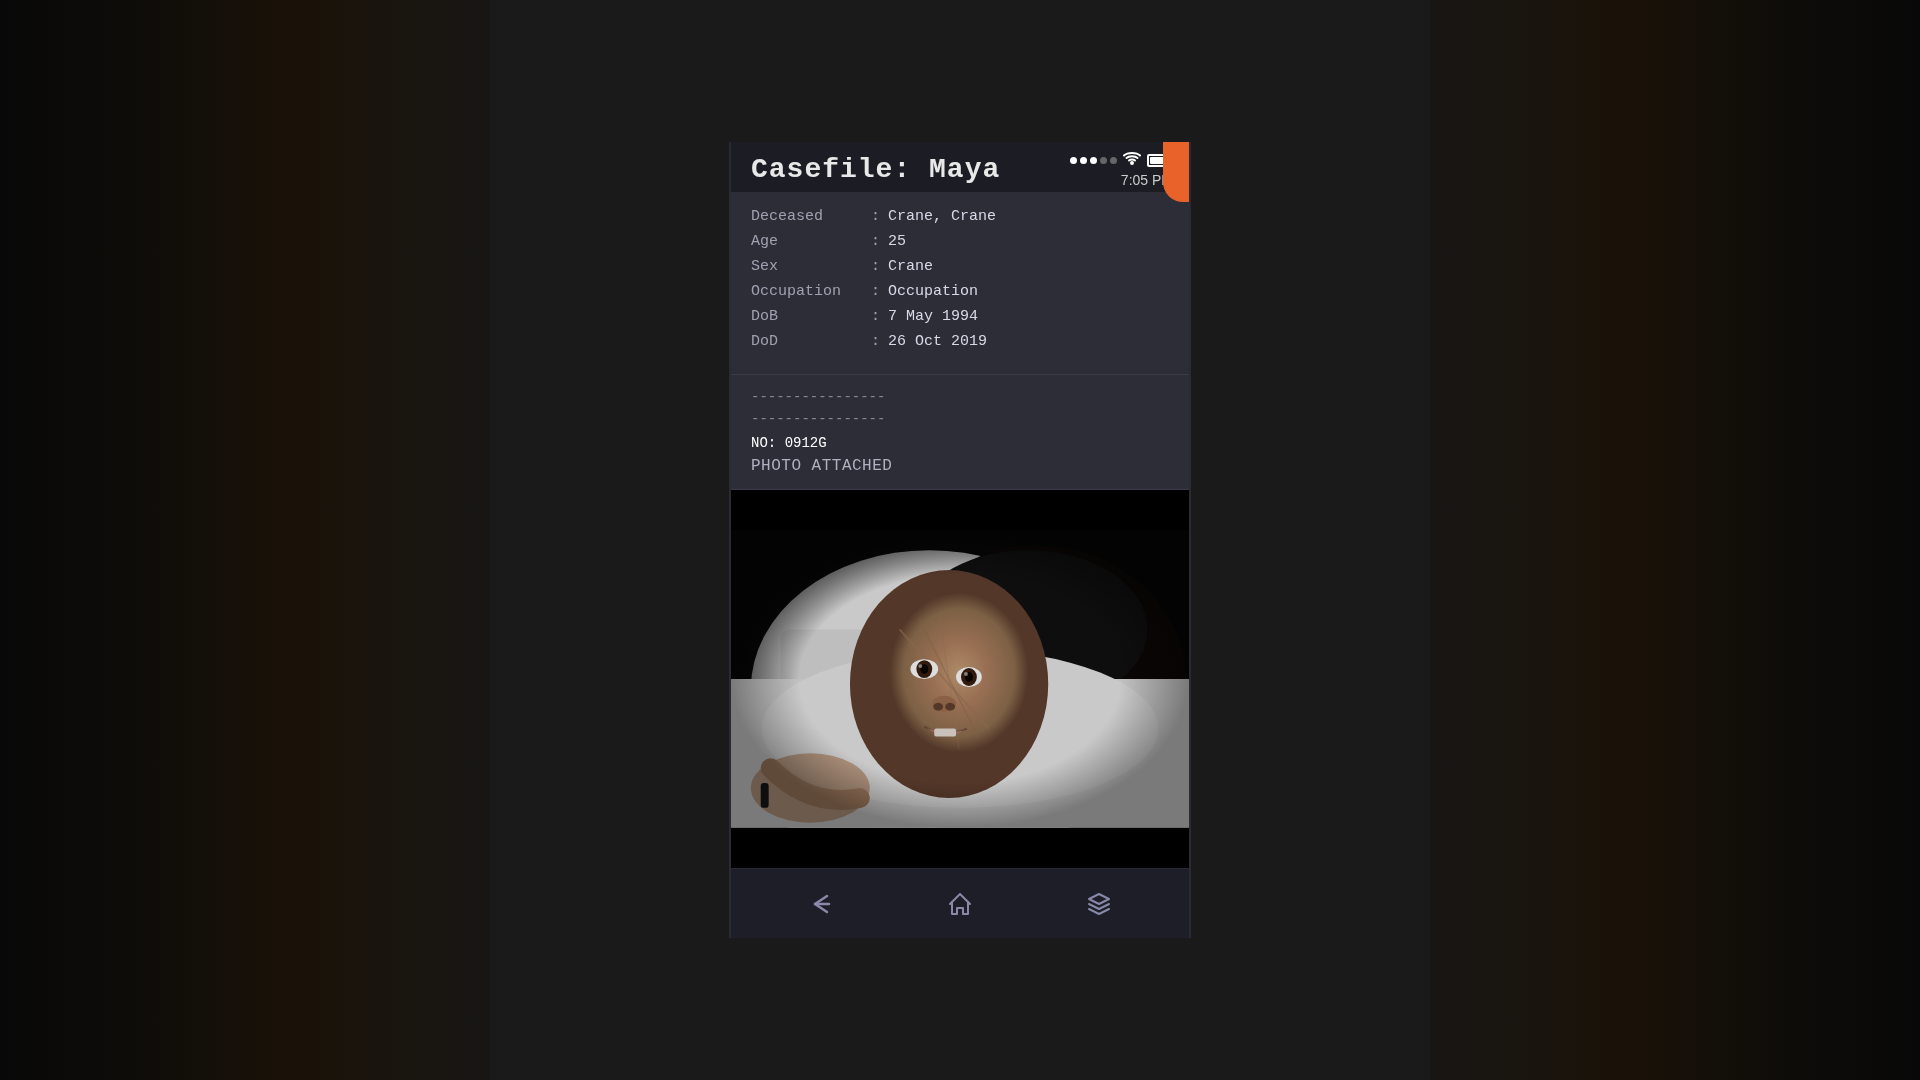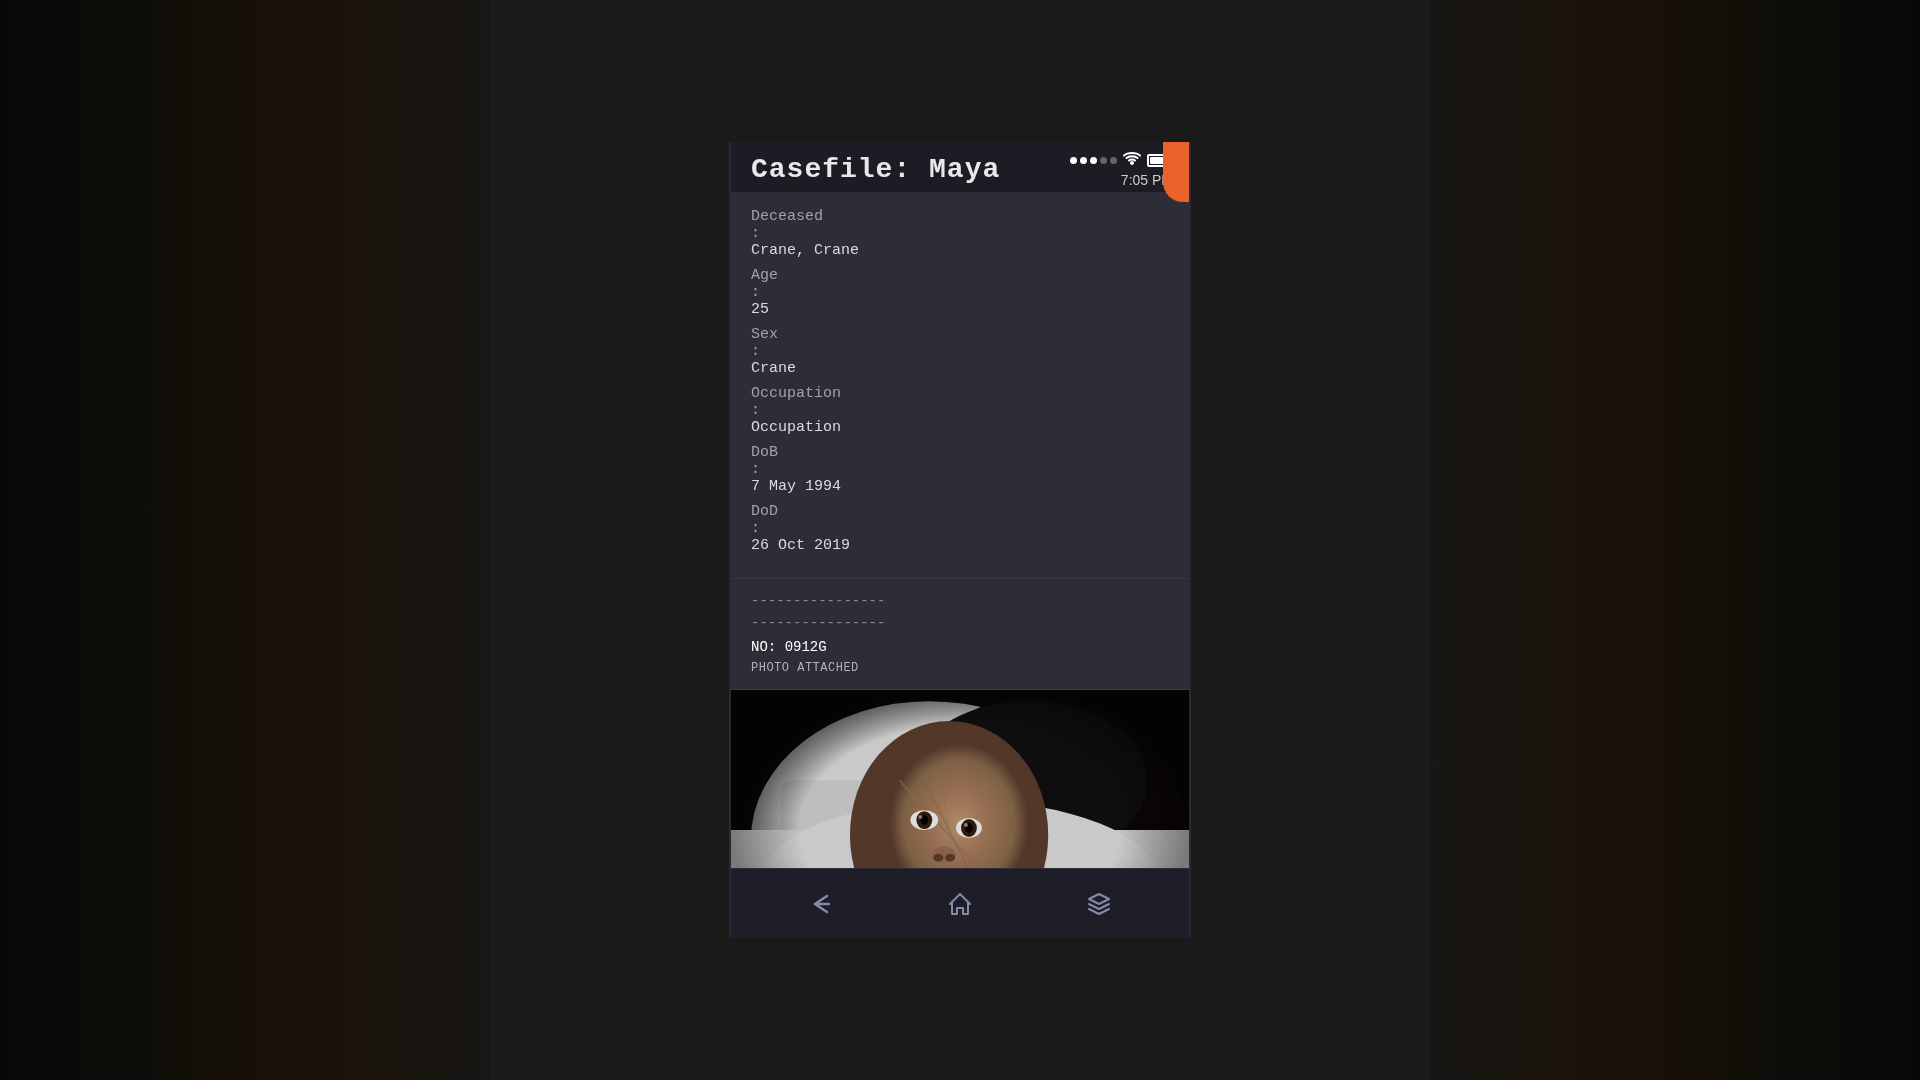--- a/index.html
+++ b/index.html
@@ -148,21 +148,20 @@
     .info-section {
       padding: 16px 20px;
       border-bottom: 1px solid #3a3a48;
     }
 
     .info-row {
       display: flex;
       margin-bottom: 8px;
       font-family: 'Courier New', Courier, monospace;
       font-size: 15px;
-      flex-direction: column;
     }
 
     .info-label {
       color: #a0a0b0;
       min-width: 120px;
     }
 
     .info-separator {
       color: #a0a0b0;
       margin-right: 8px;
@@ -198,21 +197,21 @@
     .autopsy-no {
       color: #ffffff;
       font-family: Liberation Mono, monospace;
       font-size: 14px;
       margin-top: 8px;
     }
 
     .photo-attached {
       color: #b0b0c0;
       font-family: 'Courier New', Courier, monospace;
-      font-size: 12px;
+      font-size: 16px;
       margin-top: 6px;
       letter-spacing: 0.5px;
     }
 
     
     .photo-area {
       flex: 1;
       position: relative;
       min-height: 280px;
       background: #000;

